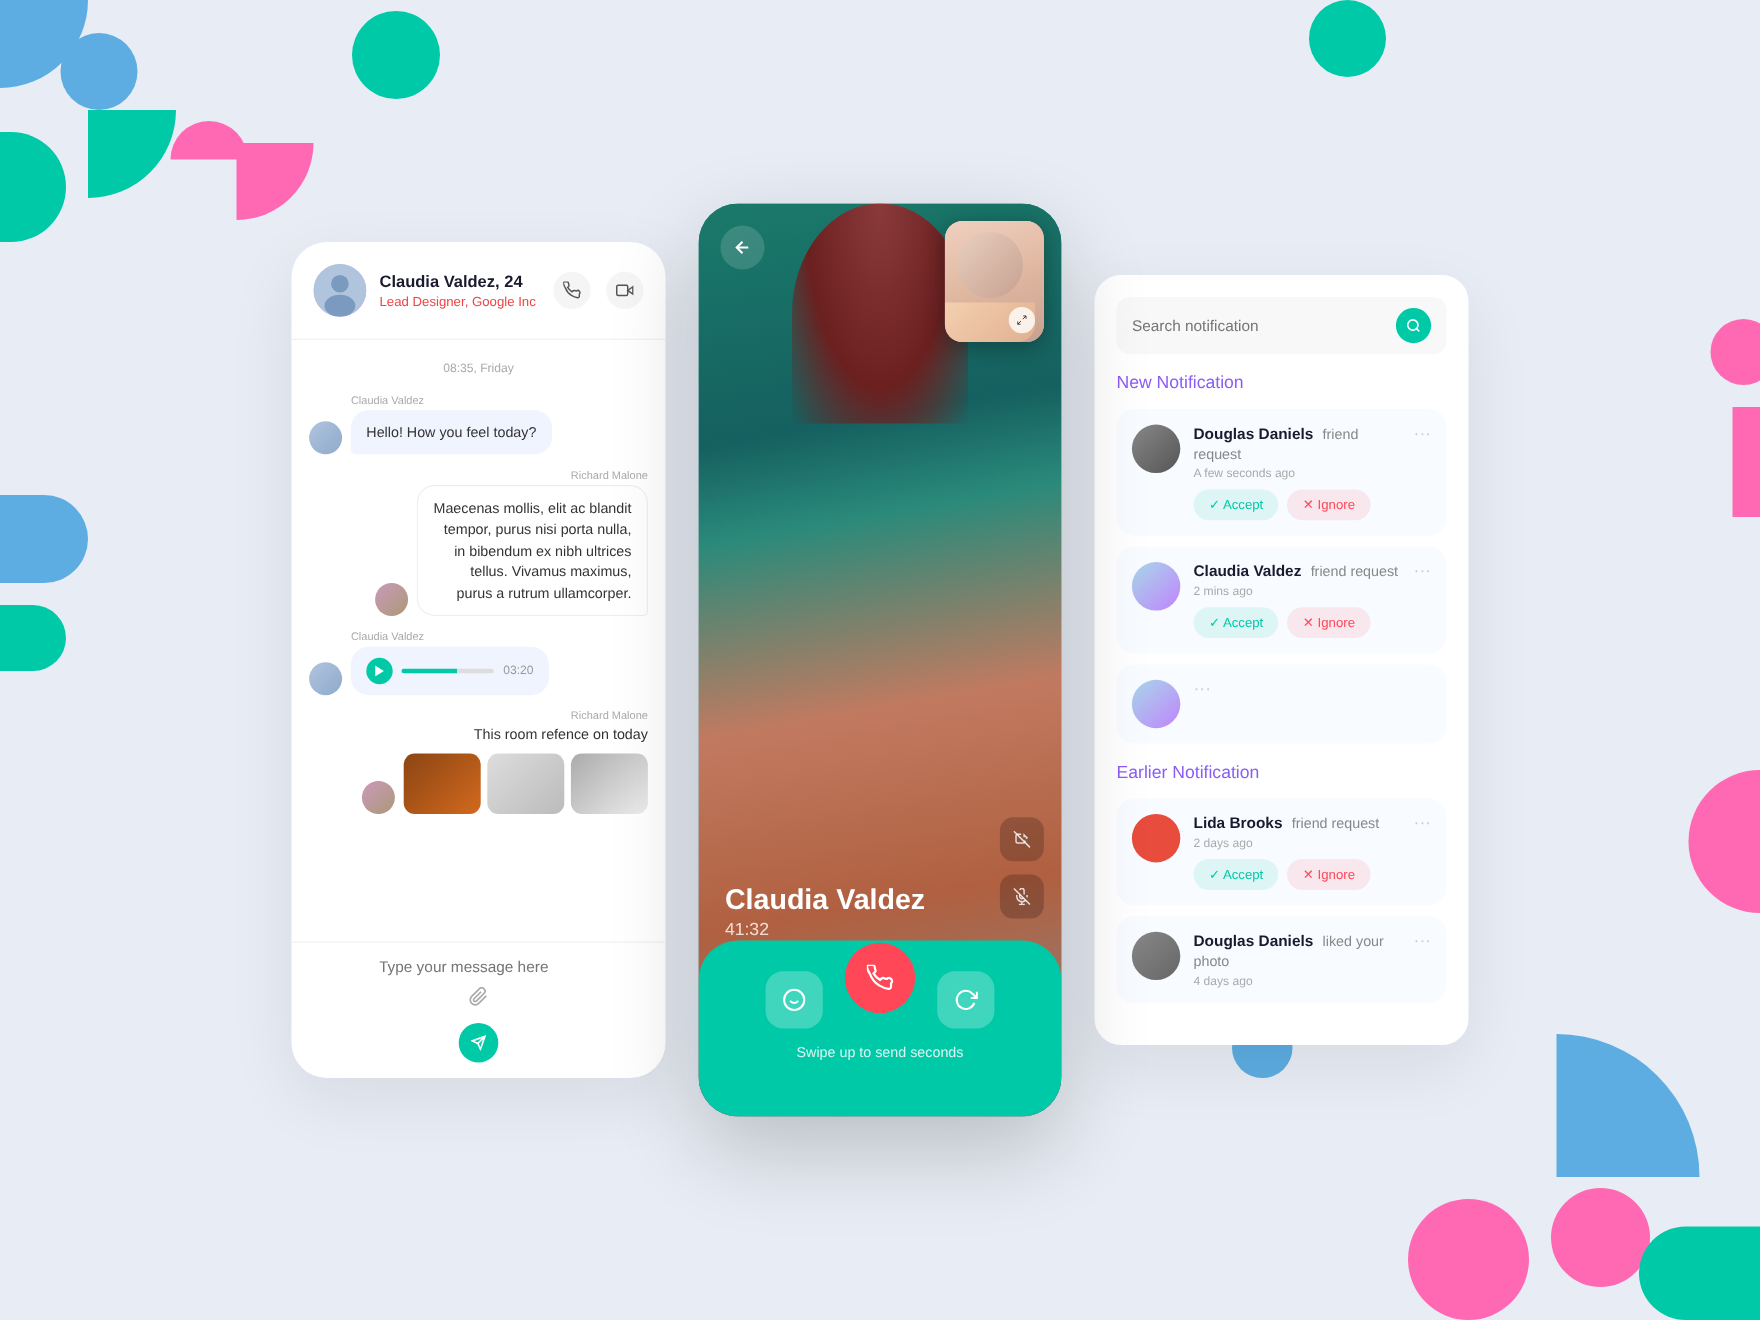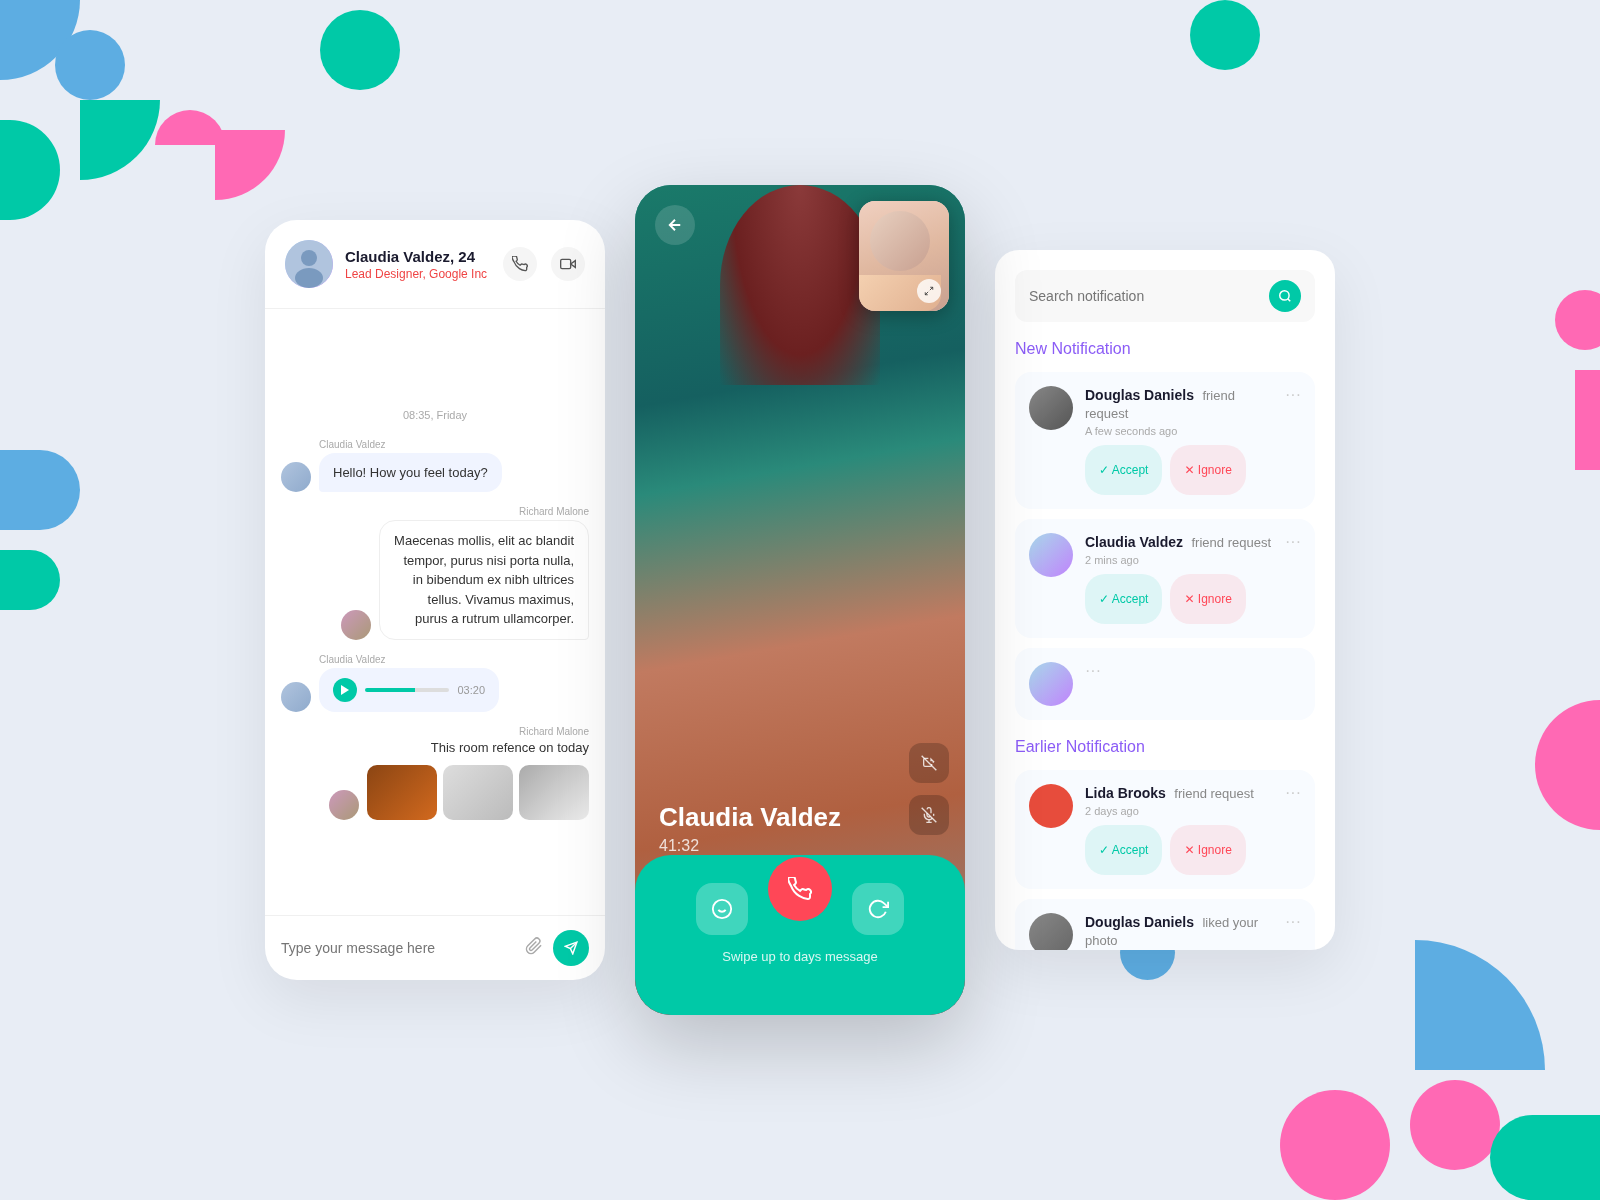--- a/index.html
+++ b/index.html
@@ -63,21 +63,20 @@
       cursor: pointer;
       color: #555;
     }
     .chat-messages {
       flex: 1;
       overflow-y: auto;
       padding: 16px;
       display: flex;
       flex-direction: column;
       gap: 14px;
-      justify-content: center;
     }
     .chat-date {
       text-align: center;
       font-size: 11px;
       color: #aaa;
       margin: 4px 0;
     }
     .msg-row { display: flex; align-items: flex-end; gap: 8px; }
     .msg-row.right { flex-direction: row-reverse; }
     .msg-avatar {
@@ -135,20 +134,21 @@
     }
     .thumb-1 { background: linear-gradient(135deg, #8B4513, #D2691E); }
     .thumb-2 { background: linear-gradient(135deg, #ddd, #bbb); }
     .thumb-3 { background: linear-gradient(135deg, #aaa, #eee); }
     .chat-input-area {
       padding: 14px 16px;
       border-top: 1px solid #f0f0f0;
       display: flex;
       align-items: center;
       gap: 10px;
+      flex-direction: column;
     }
     .chat-input {
       flex: 1;
       border: none;
       outline: none;
       font-size: 14px;
       color: #999;
       background: transparent;
     }
     .send-btn {
@@ -364,21 +364,21 @@
       padding: 5px 14px;
       font-size: 12px;
       cursor: pointer;
       display: flex; align-items: center; gap: 4px;
     }
     .notif-ignore {
       background: rgba(255,71,87,0.1);
       color: #ff4757;
       border: none;
       border-radius: 20px;
-      padding: 18px 14px;
+      padding: 7px 14px;
       font-size: 12px;
       cursor: pointer;
       display: flex; align-items: center; gap: 4px;
     }
     .notif-more {
       color: #ccc;
       cursor: pointer;
       font-size: 16px;
       flex-shrink: 0;
     }
@@ -574,21 +574,21 @@
             <path d="M22 16.92v3a2 2 0 01-2.18 2 19.79 19.79 0 01-8.63-3.07A19.5 19.5 0 013.07 8.81 19.79 19.79 0 01.1 2.18C.1 1.09 1 .09 2.1.09h3a2 2 0 012 1.72c.127.96.361 1.903.7 2.81a2 2 0 01-.45 2.11L6.09 7.91a16 16 0 006 6l1.27-1.27a2 2 0 012.11-.45c.907.339 1.85.573 2.81.7A2 2 0 0122 16.92z"></path>
           </svg>
         </div>
         <div class="call-ctrl-btn">
           <svg width="22" height="22" viewBox="0 0 24 24" fill="none" stroke="white" stroke-width="2">
             <polyline points="23 4 23 10 17 10"></polyline>
             <path d="M20.49 15a9 9 0 11-2.12-9.36L23 10"></path>
           </svg>
         </div>
       </div>
-      <div class="swipe-text">Swipe up to days message</div>
+      <div class="swipe-text">Swipe up to send seconds</div>
     </div>
   </div>
 
   <div class="notif-panel">
     <div class="notif-search-row">
       <input class="notif-search-input" type="text" placeholder="Search notification" style="">
       <div class="notif-search-btn">
         <svg width="14" height="14" viewBox="0 0 24 24" fill="none" stroke="white" stroke-width="2.5">
           <circle cx="11" cy="11" r="8"></circle>
             <line x1="21" y1="21" x2="16.65" y2="16.65"></line>

